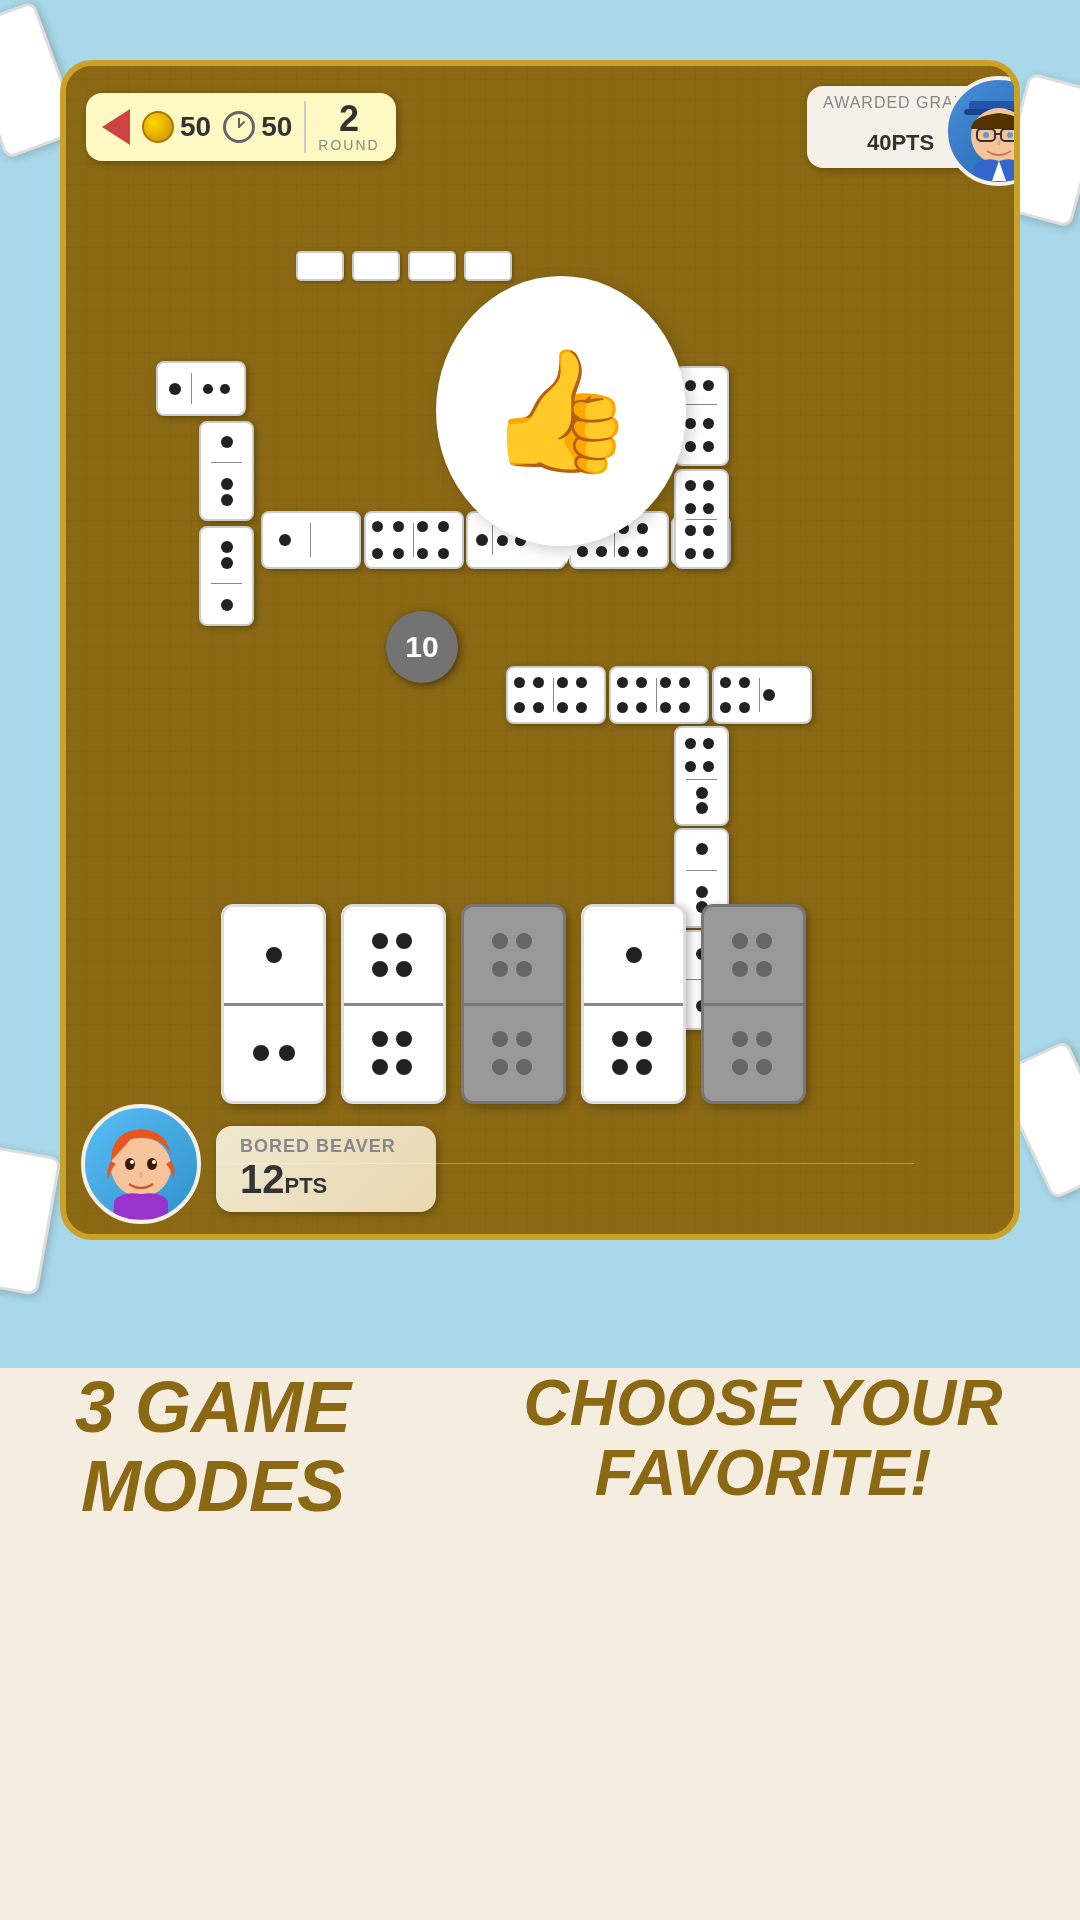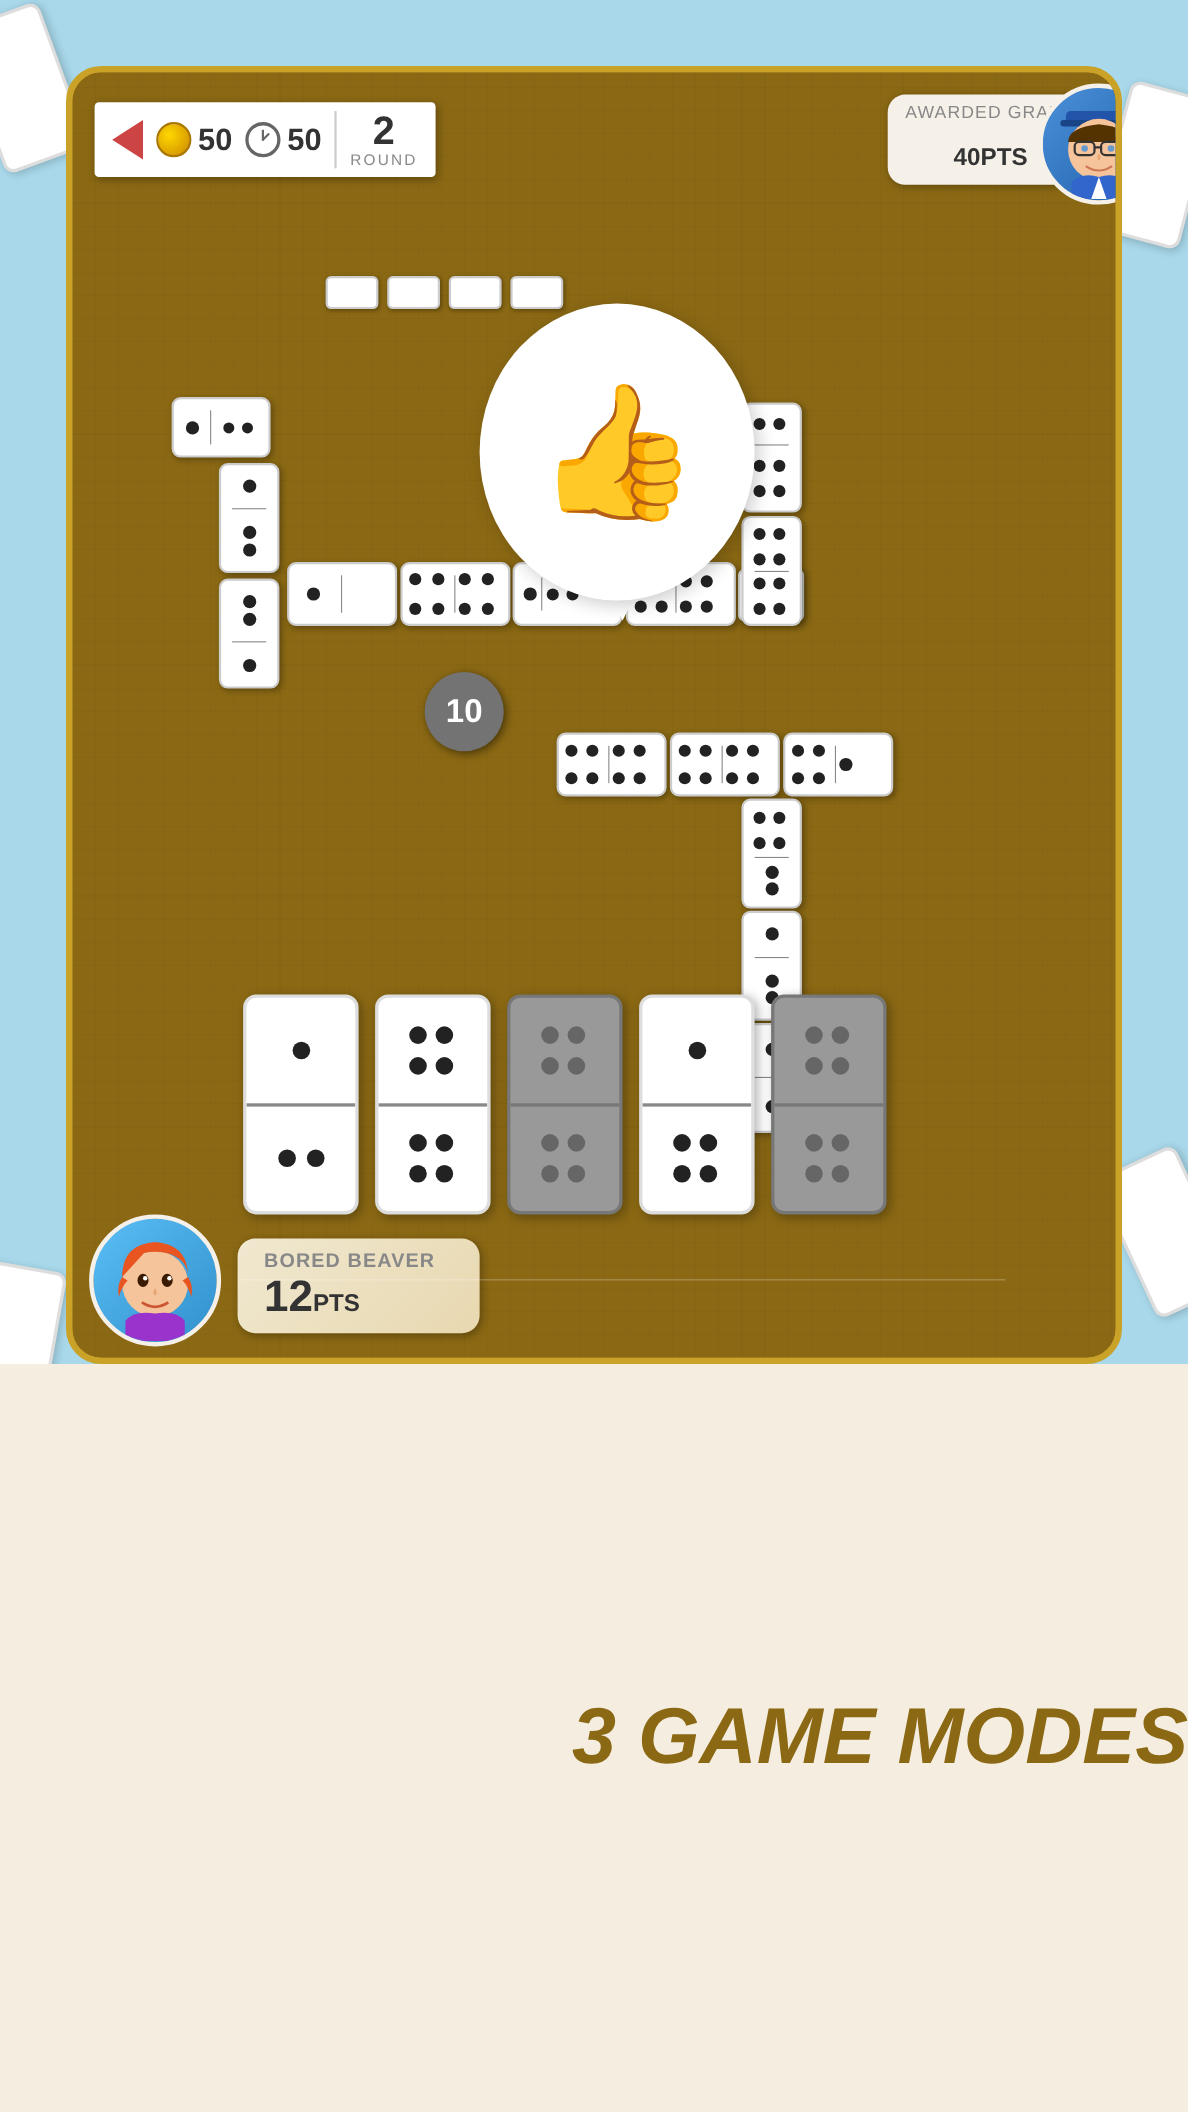--- a/index.html
+++ b/index.html
@@ -44,22 +44,22 @@
       right: 20px;
       display: flex;
       align-items: center;
       justify-content: space-between;
       z-index: 10;
     }
 
     .left-controls {
       display: flex;
       align-items: center;
-      background: #ffffff;
-      border-radius: 4px;
+      background: #fef9c3;
+      border-radius: 16px;
       padding: 8px 16px;
       gap: 12px;
       box-shadow: 2px 2px 8px rgba(0,0,0,0.3);
     }
 
     .back-btn {
       width: 0;
       height: 0;
       border-top: 18px solid transparent;
       border-bottom: 18px solid transparent;
@@ -174,25 +174,25 @@
       background: rgba(255,255,255,0.3);
       z-index: 5;
     }
 
     
     .promo-section {
       position: absolute;
       bottom: 0;
       left: 0;
       right: 0;
-      height: 680px;
+      height: 552px;
       background: #f5ede0;
       display: flex;
-      flex-direction: column;
-      align-items: flex-end;
+      flex-direction: row;
+      align-items: flex-start;
       justify-content: center;
       gap: 20px;
       z-index: 1;
     }
 
     .promo-title {
       font-size: 72px;
       font-weight: 900;
       color: #8B6914;
       text-align: center;
@@ -599,13 +599,14 @@
         <div style="width:16px;height:16px;background:#666;border-radius:50%;"></div>
         <div style="width:16px;height:16px;background:#666;border-radius:50%;"></div>
       </div>
     </div>
   </div>
 
 </div>
 
 <div class="promo-section">
   <div class="promo-title">3 GAME MODES</div>
+  <div class="promo-subtitle">CHOOSE YOUR FAVORITE!</div>
 </div>
 
 </body></html>

